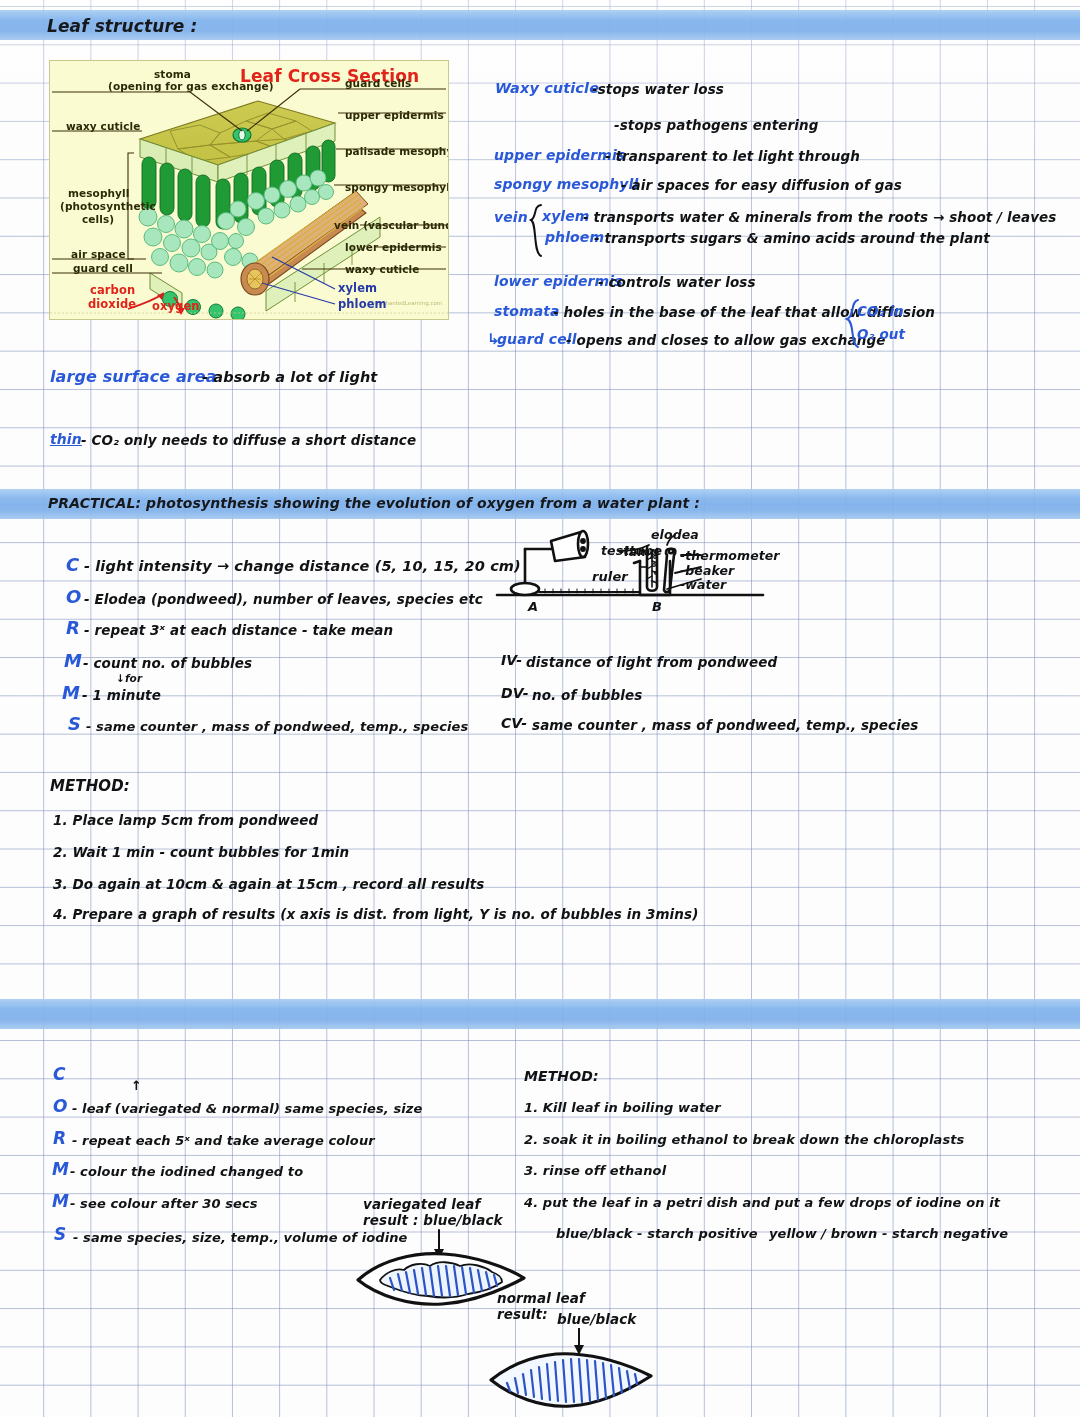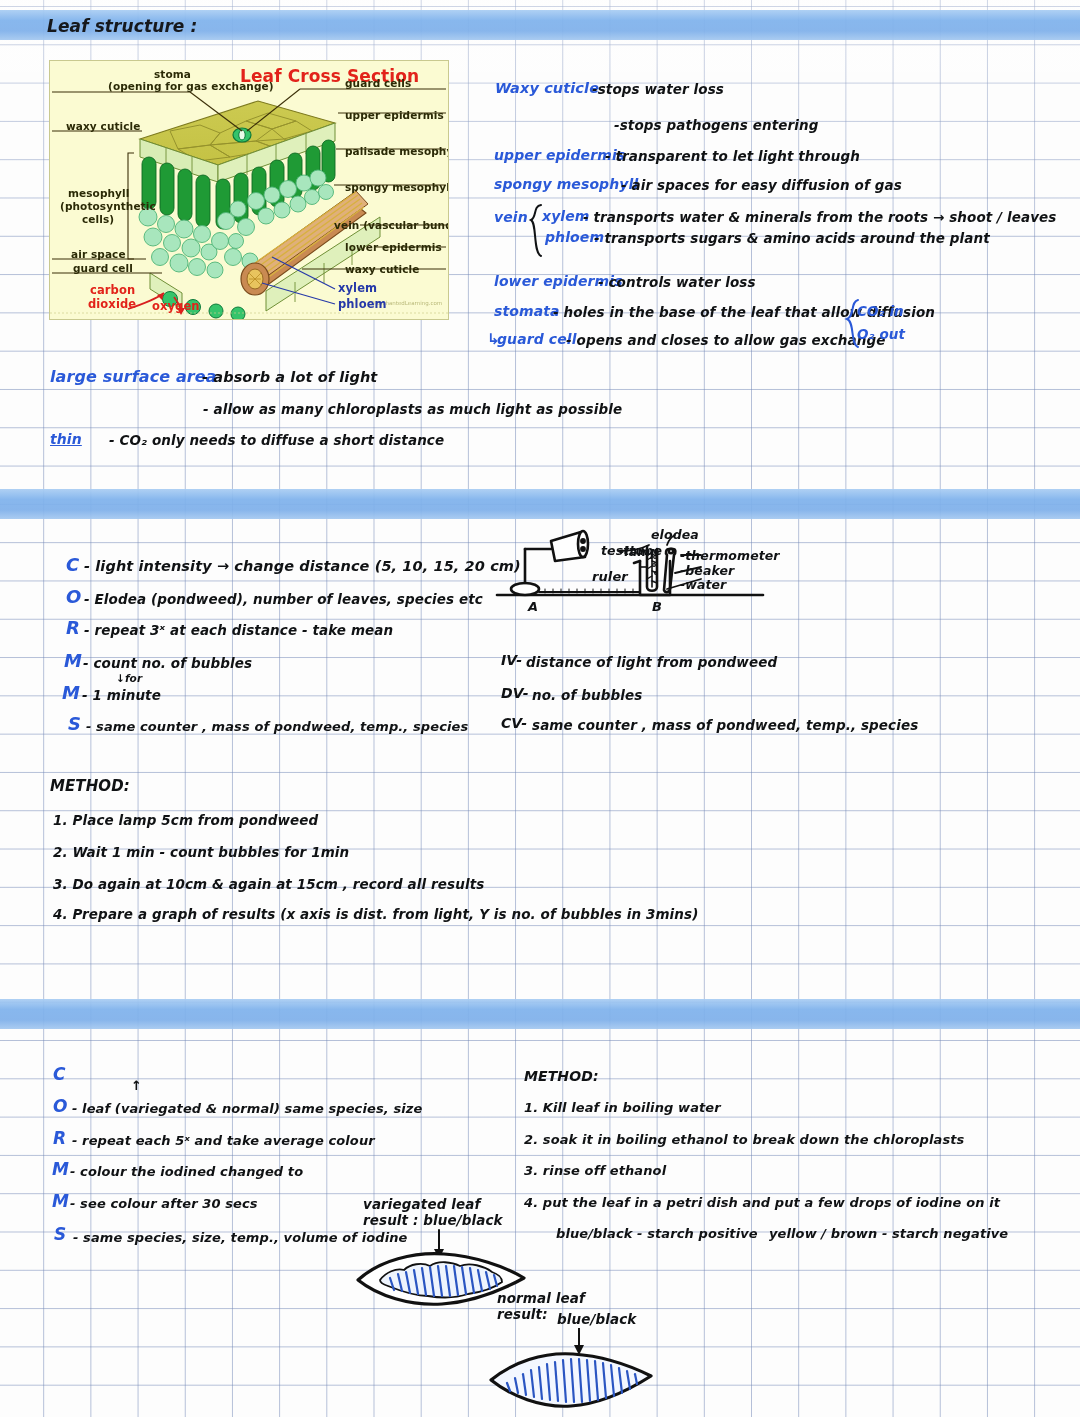--- a/index.html
+++ b/index.html
@@ -293,25 +293,25 @@
   <div class="hw slant" style="left:566px;top:332px;font-size:13.5px;"> - opens  and  closes to allow gas exchange</div>
 
   <svg style="position:absolute;left:843px;top:298px;" width="20" height="52">
     <path d="M15,2 C7,4 12,18 4,21 C12,24 7,46 15,49" stroke="#2a59d8" stroke-width="2" fill="none" stroke-linecap="round"></path>
   </svg>
   <div class="hw blue slant" style="left:857px;top:303px;font-size:13.5px;">CO₂ in</div>
   <div class="hw blue slant" style="left:857px;top:326px;font-size:13.5px;">O₂ out</div>
 
   <div class="hw blue slant" style="left:50px;top:367px;font-size:16px;">large surface area</div>
   <div class="hw slant" style="left:202px;top:369px;font-size:14.5px;"> - absorb a  lot of light</div>
-  <div class="hw slant" style="left:203px;top:401px;font-size:13.5px;">- allow as many  chloroplasts as much light as possible</div>
   <div class="hw blue slant" style="left:50px;top:431px;font-size:14px;text-decoration:underline;">thin</div>
-  <div class="hw slant" style="left:81px;top:432px;font-size:13.5px;margin-left:28px;"> - CO₂ only needs to  diffuse a short distance</div>
+  <div class="hw slant" style="left:81px;top:432px;font-size:13.5px;"> - CO₂ only needs to  diffuse a short distance</div>
 
   <div class="hl-bar" style="top:489px;"></div>
+  <div class="hl-txt slant" style="left:48px;top:495px;font-size:14px;">PRACTICAL: photosynthesis showing  the evolution of oxygen from  a water plant :</div>
 
   <div class="hw blue slant" style="left:66px;top:554px;font-size:18px;">C</div>
   <div class="hw slant" style="left:84px;top:558px;font-size:14.5px;">- light  intensity → change  distance   (5, 10, 15, 20 cm)</div>
 
   <div class="hw blue slant" style="left:66px;top:586px;font-size:18px;">O</div>
   <div class="hw slant" style="left:84px;top:591px;font-size:13.5px;">- Elodea (pondweed), number of leaves, species etc</div>
 
   <div class="hw blue slant" style="left:66px;top:617px;font-size:18px;">R</div>
   <div class="hw slant" style="left:84px;top:622px;font-size:13.5px;">- repeat 3ˣ at each  distance - take mean</div>
 

